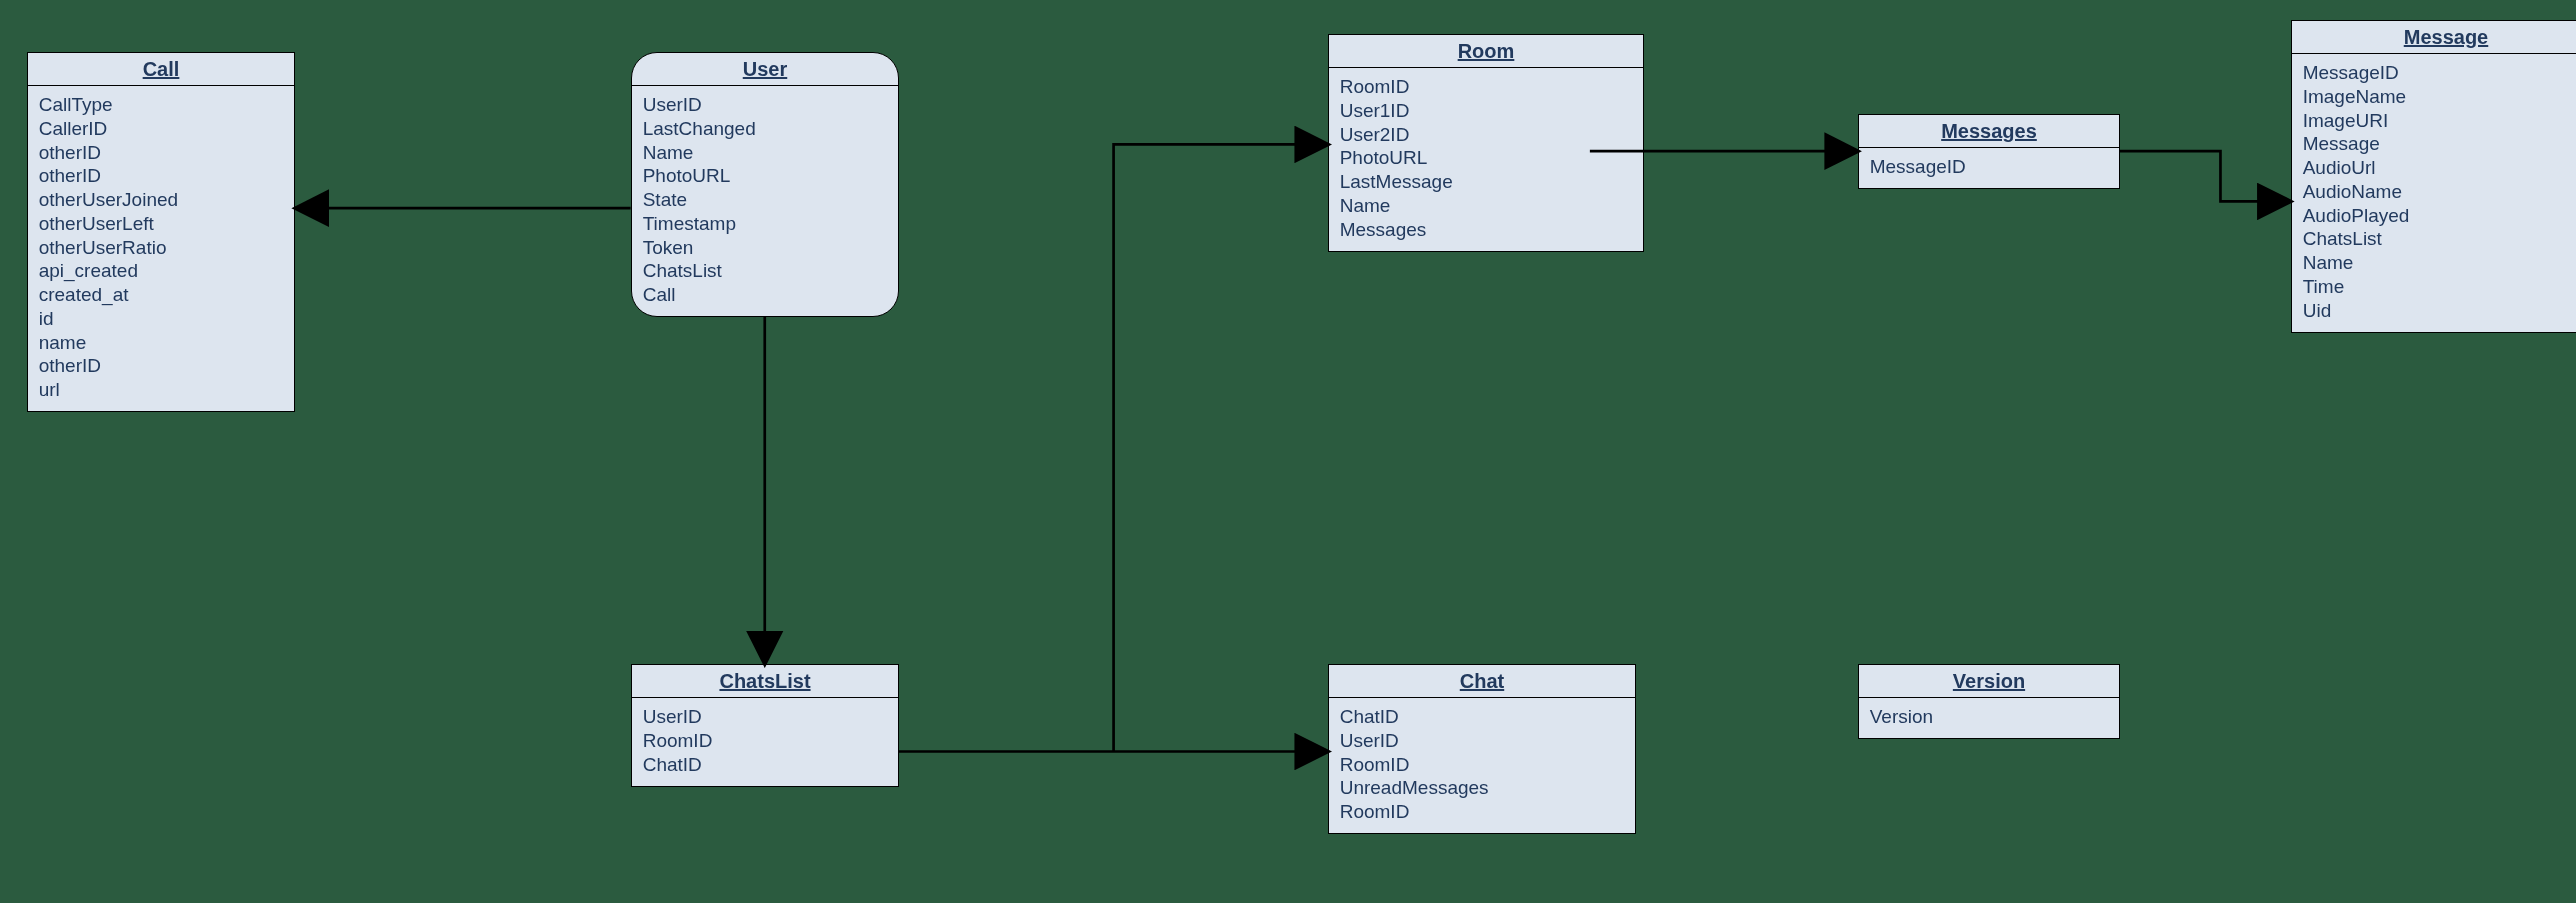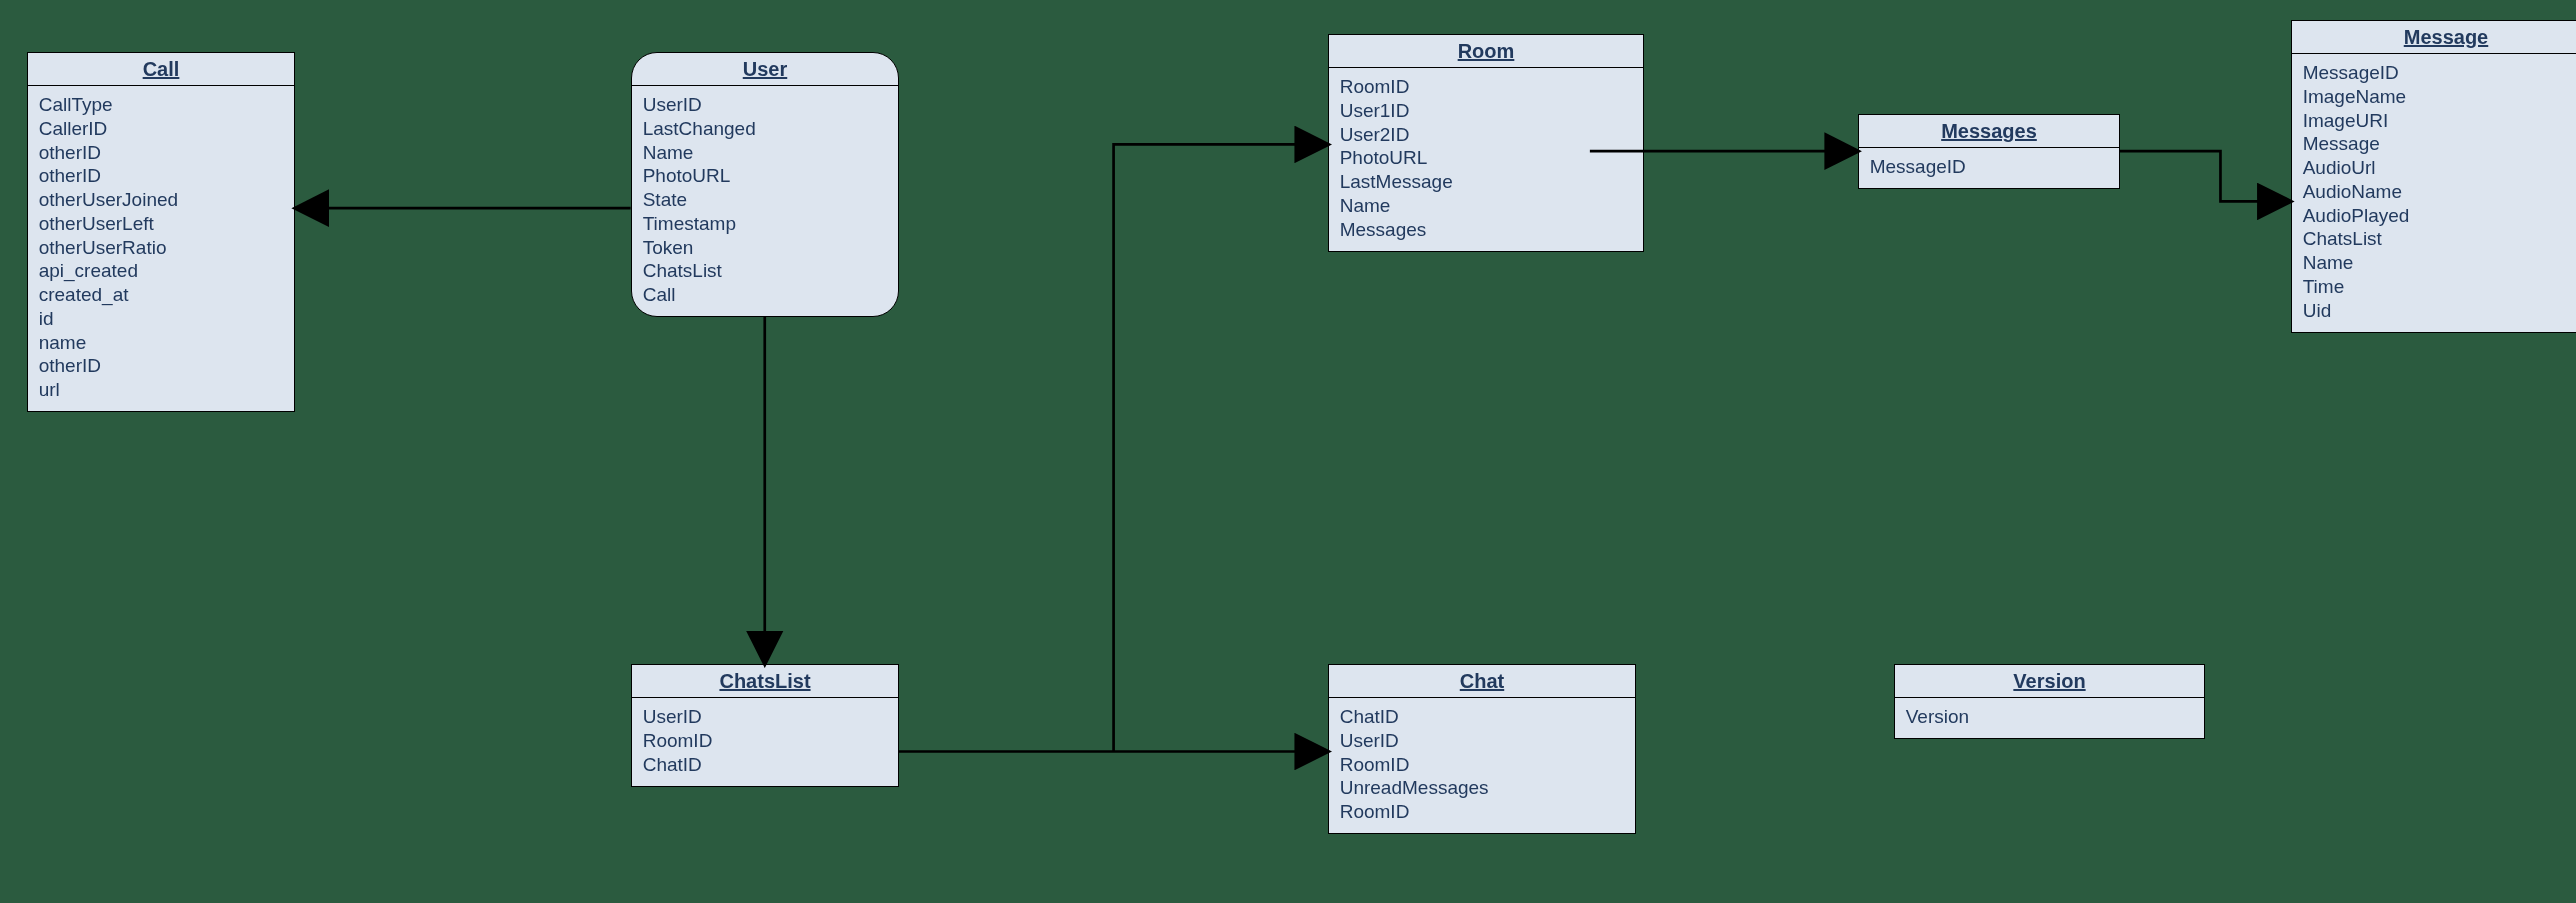--- a/index.html
+++ b/index.html
@@ -131,21 +131,21 @@
   <div class="entity-title">Chat</div>
   <div class="entity-body">
     <div>ChatID</div>
     <div>UserID</div>
     <div>RoomID</div>
     <div>UnreadMessages</div>
     <div>RoomID</div>
   </div>
 </div>
 
-<div class="entity" style="left:1858px; top:664px; width:311px;margin-left:36px;">
+<div class="entity" style="left:1858px; top:664px; width:262px;">
   <div class="entity-title">Version</div>
   <div class="entity-body">
     <div>Version</div>
   </div>
 </div>
 
 <svg class="connectors" viewBox="0 0 3840 1347" width="2576" height="904">
   <defs>
     <marker id="arrow" viewBox="0 0 20 20" refX="18" refY="10" markerWidth="14" markerHeight="14" orient="auto-start-reverse">
       <path d="M 0 0 L 20 10 L 0 20 z" fill="#000"></path>

